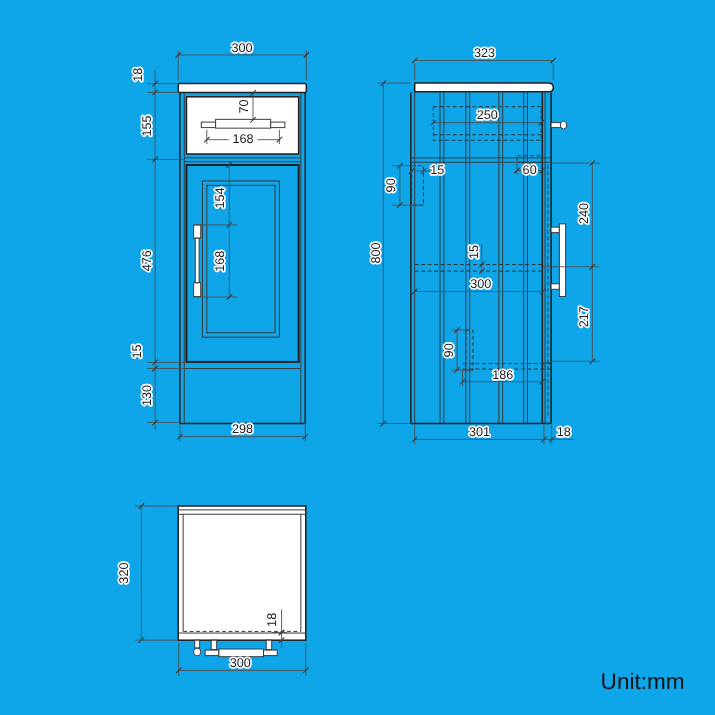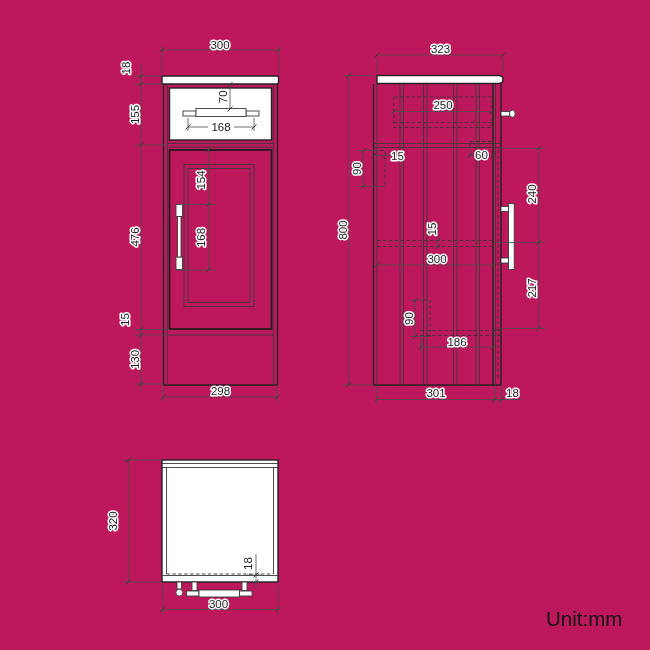--- a/index.html
+++ b/index.html
@@ -1,16 +1,16 @@
 <!DOCTYPE html>
 <html><head>
 <meta charset="utf-8">
 <style>
   html,body{margin:0;padding:0;width:650px;height:650px;background:#ffffff;overflow:hidden;}
-  .stage{width:650px;height:650px;background:#be185d;}
+  .stage{width:650px;height:650px;background:#0ea5e9;}
   svg{display:block;}
   .edge{stroke:#222;stroke-width:1.4;fill:none;}
   .edge-f{stroke:#222;stroke-width:1.4;fill:#fff;}
   .thick{stroke:#1b1b1b;stroke-width:1.7;fill:none;}
   .thin{stroke:#3a3a3a;stroke-width:0.9;fill:none;}
   .thin-f{stroke:#3a3a3a;stroke-width:0.9;fill:#fff;}
   .dash{stroke:#333;stroke-width:0.9;fill:none;stroke-dasharray:3.5 2.4;}
   .dim{stroke:#4d4d4d;stroke-width:0.8;fill:none;}
   .tick{stroke:#3d3d3d;stroke-width:1;fill:none;}
   .lbl{font-family:"Liberation Sans","DejaVu Sans",sans-serif;font-size:11.5px;fill:#1a1a1a;

